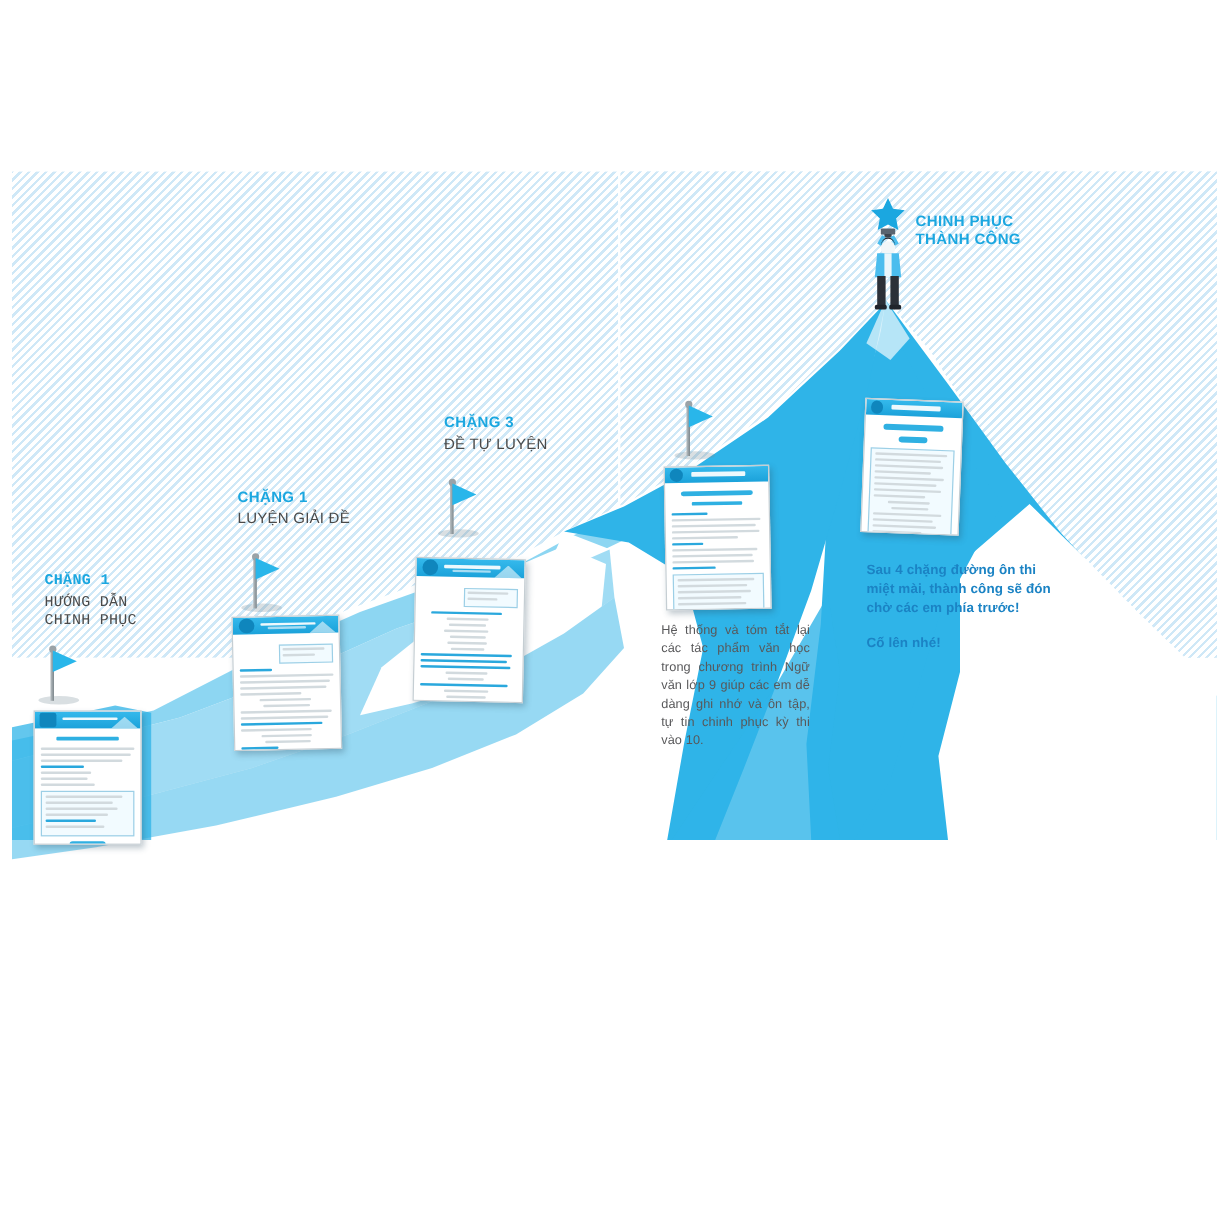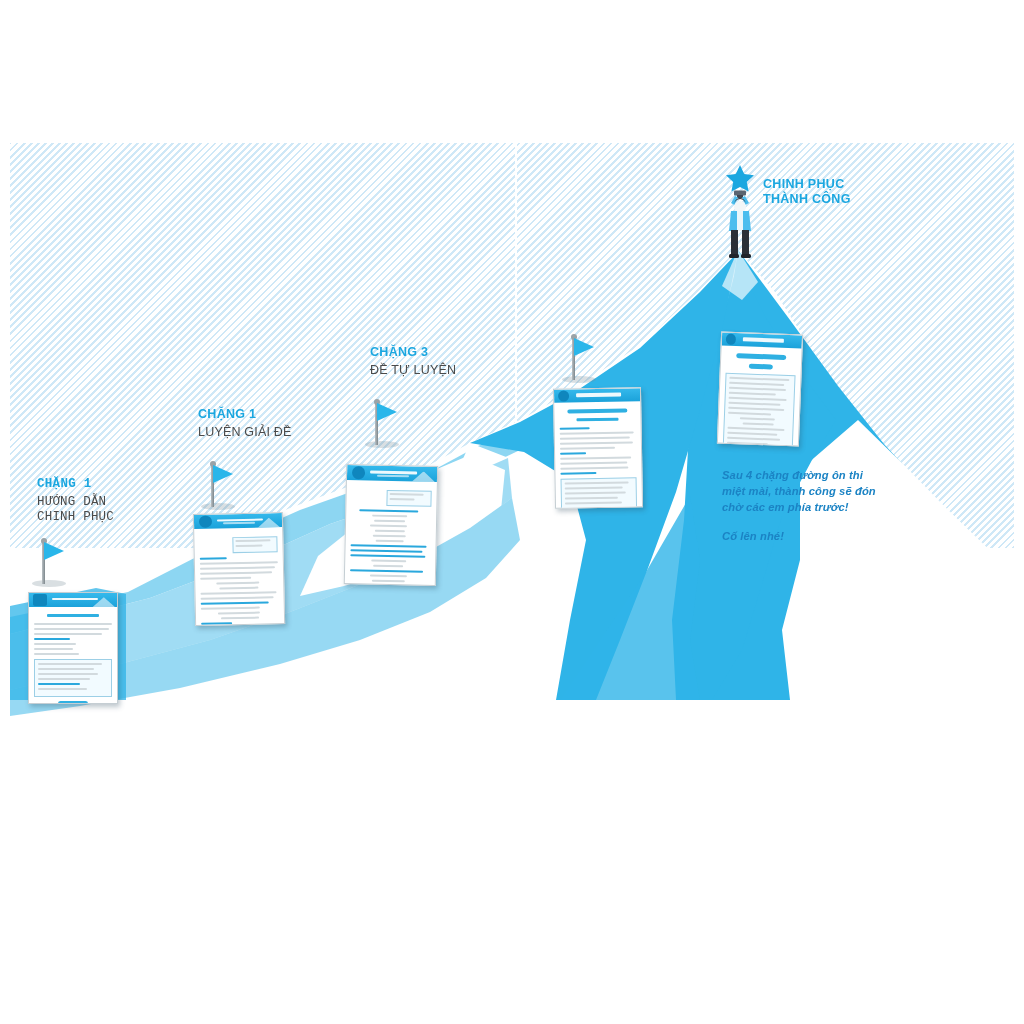--- a/index.html
+++ b/index.html
@@ -76,21 +76,21 @@
     position:absolute;color:#58585a;font-size:10.6px;line-height:15.4px;
     text-align:justify;letter-spacing:.1px;
   }
   #p1{left:26px;top:715px;width:152px;}
   #p2{left:196px;top:638px;width:122px;}
   #p3{left:349px;top:597px;width:128px;}
   #p4{left:551px;top:518px;width:124px;}
 
   .closing{
     position:absolute;left:722px;top:467px;width:160px;
-    color:#1b83c4;font-style:italic;font-weight:bold;font-size:11.2px;
+    color:#1b83c4;font-weight:bold;font-size:11.2px;
     line-height:16px;letter-spacing:.1px;
   }
   .closing .l2{margin-top:13px;}
 
   
   .doc{position:absolute;background:#ffffff;border:1px solid #c5ced3;
        box-shadow:2px 3px 5px rgba(40,70,90,.30);overflow:hidden;}
   .doc .hdr{position:relative;height:13%;min-height:13px;
             background:linear-gradient(180deg,#35b9ec,#1ba2da);}
   .doc .hdr .badge{position:absolute;left:4%;top:8%;width:16%;height:84%;
@@ -341,20 +341,21 @@
         <div class="line t" style="width:94%"></div>
           <div class="line t" style="width:86%"></div>
         <div class="line t" style="width:90%"></div>
           <div class="line t" style="width:78%"></div>
         <div class="line t" style="width:84%"></div>
           <div class="line t" style="width:70%"></div>
 
       </div>
     </div>
   </div>
+  <div class="para" id="p4">Hệ thống và tóm tắt lại các tác phẩm văn học trong chương trình Ngữ văn lớp 9 giúp các em dễ dàng ghi nhớ và ôn tập, tự tin chinh phục kỳ thi vào 10.</div>
 
   <div class="doc" id="doc5">
     <div class="fold"></div>
     <div class="hdr" style="height:8%">
       <div class="badge" style="left:5%;width:12%;border-radius:50%;"></div>
       <div class="hbar" style="top:28%;height:32%"></div>
     </div>
     <div class="body">
       <div class="pill" style="width:72%;height:5px"></div>
       <div class="pill" style="width:34%;height:5px"></div>

